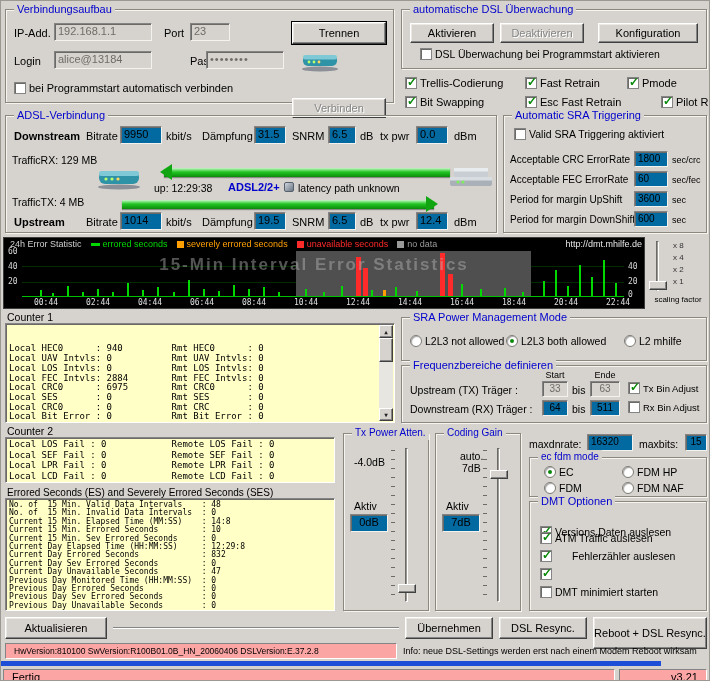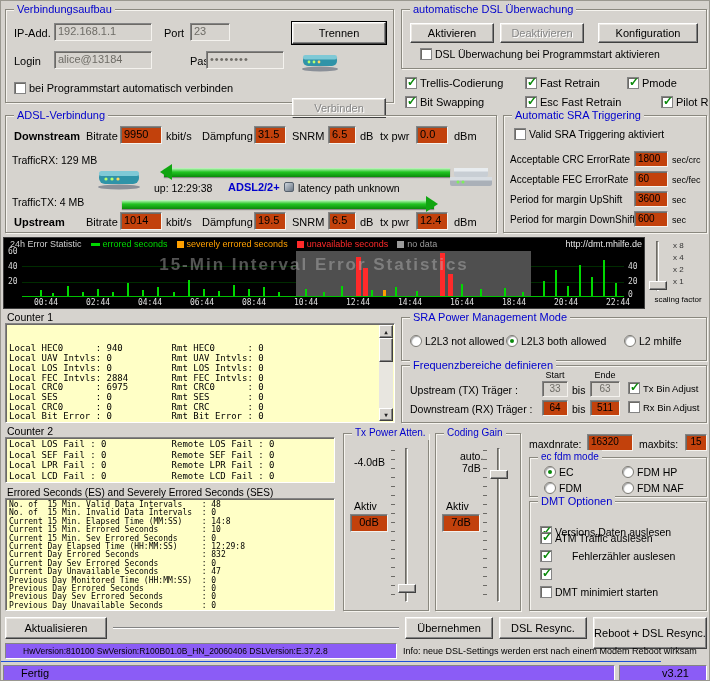--- a/index.html
+++ b/index.html
@@ -3,21 +3,21 @@
 <meta charset="utf-8">
 <style>
   *{margin:0;padding:0;box-sizing:border-box;}
   html,body{width:710px;height:681px;}
   body{position:relative;background:#d6d3ce;font-family:"Liberation Sans",sans-serif;font-size:11px;color:#000;overflow:hidden;border:1px solid #9a9890;}
   .abs{position:absolute;}
   .grp{position:absolute;border:1px solid #8a887f;box-shadow:inset 1px 1px 0 #f6f4ef,1px 1px 0 #f6f4ef;}
   .ttl{position:absolute;top:-8px;left:8px;background:#d6d3ce;color:#0000cc;padding:0 3px;white-space:nowrap;line-height:14px;}
   .lbl{position:absolute;white-space:nowrap;}
   .b{font-weight:bold;}
-  .inp{position:absolute;background:#c2410c;border:1px solid #848484;border-bottom-color:#f4f2ee;border-right-color:#f4f2ee;box-shadow:inset 1px 1px 0 #6c6a66;padding:1px 3px;white-space:nowrap;overflow:hidden;font-size:11px;}
+  .inp{position:absolute;background:#0369a1;border:1px solid #848484;border-bottom-color:#f4f2ee;border-right-color:#f4f2ee;box-shadow:inset 1px 1px 0 #6c6a66;padding:1px 3px;white-space:nowrap;overflow:hidden;font-size:11px;}
   .inp.dis{background:#d6d3ce;color:#6e6c66;}
   .inp.ctr{text-align:center;}
   .btn{position:absolute;background:#d6d3ce;border:1px solid;border-color:#ffffff #404040 #404040 #ffffff;box-shadow:inset -1px -1px 0 #848484,inset 1px 1px 0 #ece9e4;display:flex;align-items:center;justify-content:center;font-size:11px;cursor:pointer;white-space:nowrap;}
   .btn.def{outline:1px solid #000;}
   .btn.dis{color:#868686;text-shadow:1px 1px 0 #fff;cursor:default;}
   .cb,.rd{position:absolute;display:flex;align-items:center;gap:3px;white-space:nowrap;cursor:pointer;}
   .cb .bx{width:12px;height:12px;background:#fff;border:1px solid #848484;box-shadow:inset 1px 1px 0 #6c6a66;position:relative;flex:0 0 12px;}
   .cb.on .bx::after{content:"✓";position:absolute;left:1px;top:-3px;color:#0a8a0a;font-size:12px;font-weight:bold;}
   .rd .ci{width:12px;height:12px;border-radius:50%;background:#fff;border:1px solid #7c7a74;box-shadow:inset 1px 1px 1px rgba(0,0,0,.35);position:relative;flex:0 0 12px;}
   .rd.on .ci::after{content:"";position:absolute;left:3px;top:3px;width:4px;height:4px;border-radius:50%;background:#0a8a0a;}
@@ -45,21 +45,21 @@
   .vslider{position:absolute;}
   .vslider .track{position:absolute;left:50%;margin-left:-2px;top:0;bottom:0;width:3px;background:#9a9890;border:1px solid #6c6a66;border-bottom-color:#fff;border-right-color:#fff;}
   .vslider .ticks{position:absolute;left:-5px;top:2px;bottom:2px;width:4px;background:repeating-linear-gradient(180deg,#6c6a66 0 1px,transparent 1px 9px);}
   .vslider .thumb{position:absolute;left:50%;margin-left:-9px;width:18px;height:9px;background:#d6d3ce;border:1px solid;border-color:#fff #404040 #404040 #fff;box-shadow:inset -1px -1px 0 #848484;cursor:pointer;}
   
   .sb{position:absolute;top:1px;right:1px;bottom:1px;width:14px;background:#e8e6e0;}
   .sb .btn2{position:absolute;left:0;width:14px;height:13px;background:#d6d3ce;border:1px solid;border-color:#fff #404040 #404040 #fff;box-shadow:inset -1px -1px 0 #848484;font-size:6px;text-align:center;line-height:12px;color:#222;cursor:pointer;}
   .sb .dn{bottom:0;}
   .sb .th{position:absolute;left:0;top:13px;width:14px;height:24px;background:#d6d3ce;border:1px solid;border-color:#fff #404040 #404040 #fff;box-shadow:inset -1px -1px 0 #848484;cursor:pointer;}
   .sunkline{position:absolute;height:2px;border-top:1px solid #848484;border-bottom:1px solid #fff;}
-  .panel-sunk{position:absolute;border:1px solid;border-color:#848484 #fff #fff #848484;background:#8b5cf6;display:flex;align-items:center;padding:0 17px;white-space:nowrap;overflow:hidden;}
+  .panel-sunk{position:absolute;border:1px solid;border-color:#848484 #fff #fff #848484;background:#fca5a5;display:flex;align-items:center;padding:0 8px;white-space:nowrap;overflow:hidden;}
   .device{position:absolute;}
 </style>
 </head>
 <body>
 
 <div class="grp" style="left:4px;top:8px;width:389px;height:94px;">
   <span class="ttl">Verbindungsaufbau</span>
   <span class="lbl" style="left:8px;top:17px;">IP-Add.</span>
   <div class="inp dis" style="left:48px;top:13px;width:98px;height:18px;">192.168.1.1</div>
   <span class="lbl" style="left:158px;top:17px;">Port</span>
@@ -456,16 +456,16 @@
 
 <div class="btn" style="left:4px;top:616px;width:102px;height:22px;">Aktualisieren</div>
 <div class="sunkline" style="left:112px;top:626px;width:286px;"></div>
 <div class="btn" style="left:404px;top:616px;width:88px;height:22px;">Übernehmen</div>
 <div class="btn" style="left:498px;top:616px;width:88px;height:22px;">DSL Resync.</div>
 <div class="btn" style="left:592px;top:616px;width:114px;height:32px;">Reboot + DSL Resync.</div>
 
 <div class="panel-sunk" style="left:4px;top:642px;width:392px;height:16px;font-size:8.5px;">HwVersion:810100   SwVersion:R100B01.0B_HN_20060406   DSLVersion:E.37.2.8</div>
 <span class="lbl" style="left:402px;top:645px;font-size:9px;">Info: neue DSL-Settings werden erst nach einem Modem Reboot wirksam</span>
 
-<div class="abs" style="left:0;top:660px;width:660px;height:21px;border-top:1px solid #1d4ed8;">
+<div class="abs" style="left:0;top:660px;width:660px;height:21px;border-top:5px solid #1d4ed8;">
   <div class="panel-sunk" style="left:2px;top:3px;width:612px;height:16px;">Fertig</div>
   <div class="panel-sunk" style="left:618px;top:3px;width:88px;height:16px;justify-content:flex-end;">v3.21</div>
 </div>
 
 </body></html>

